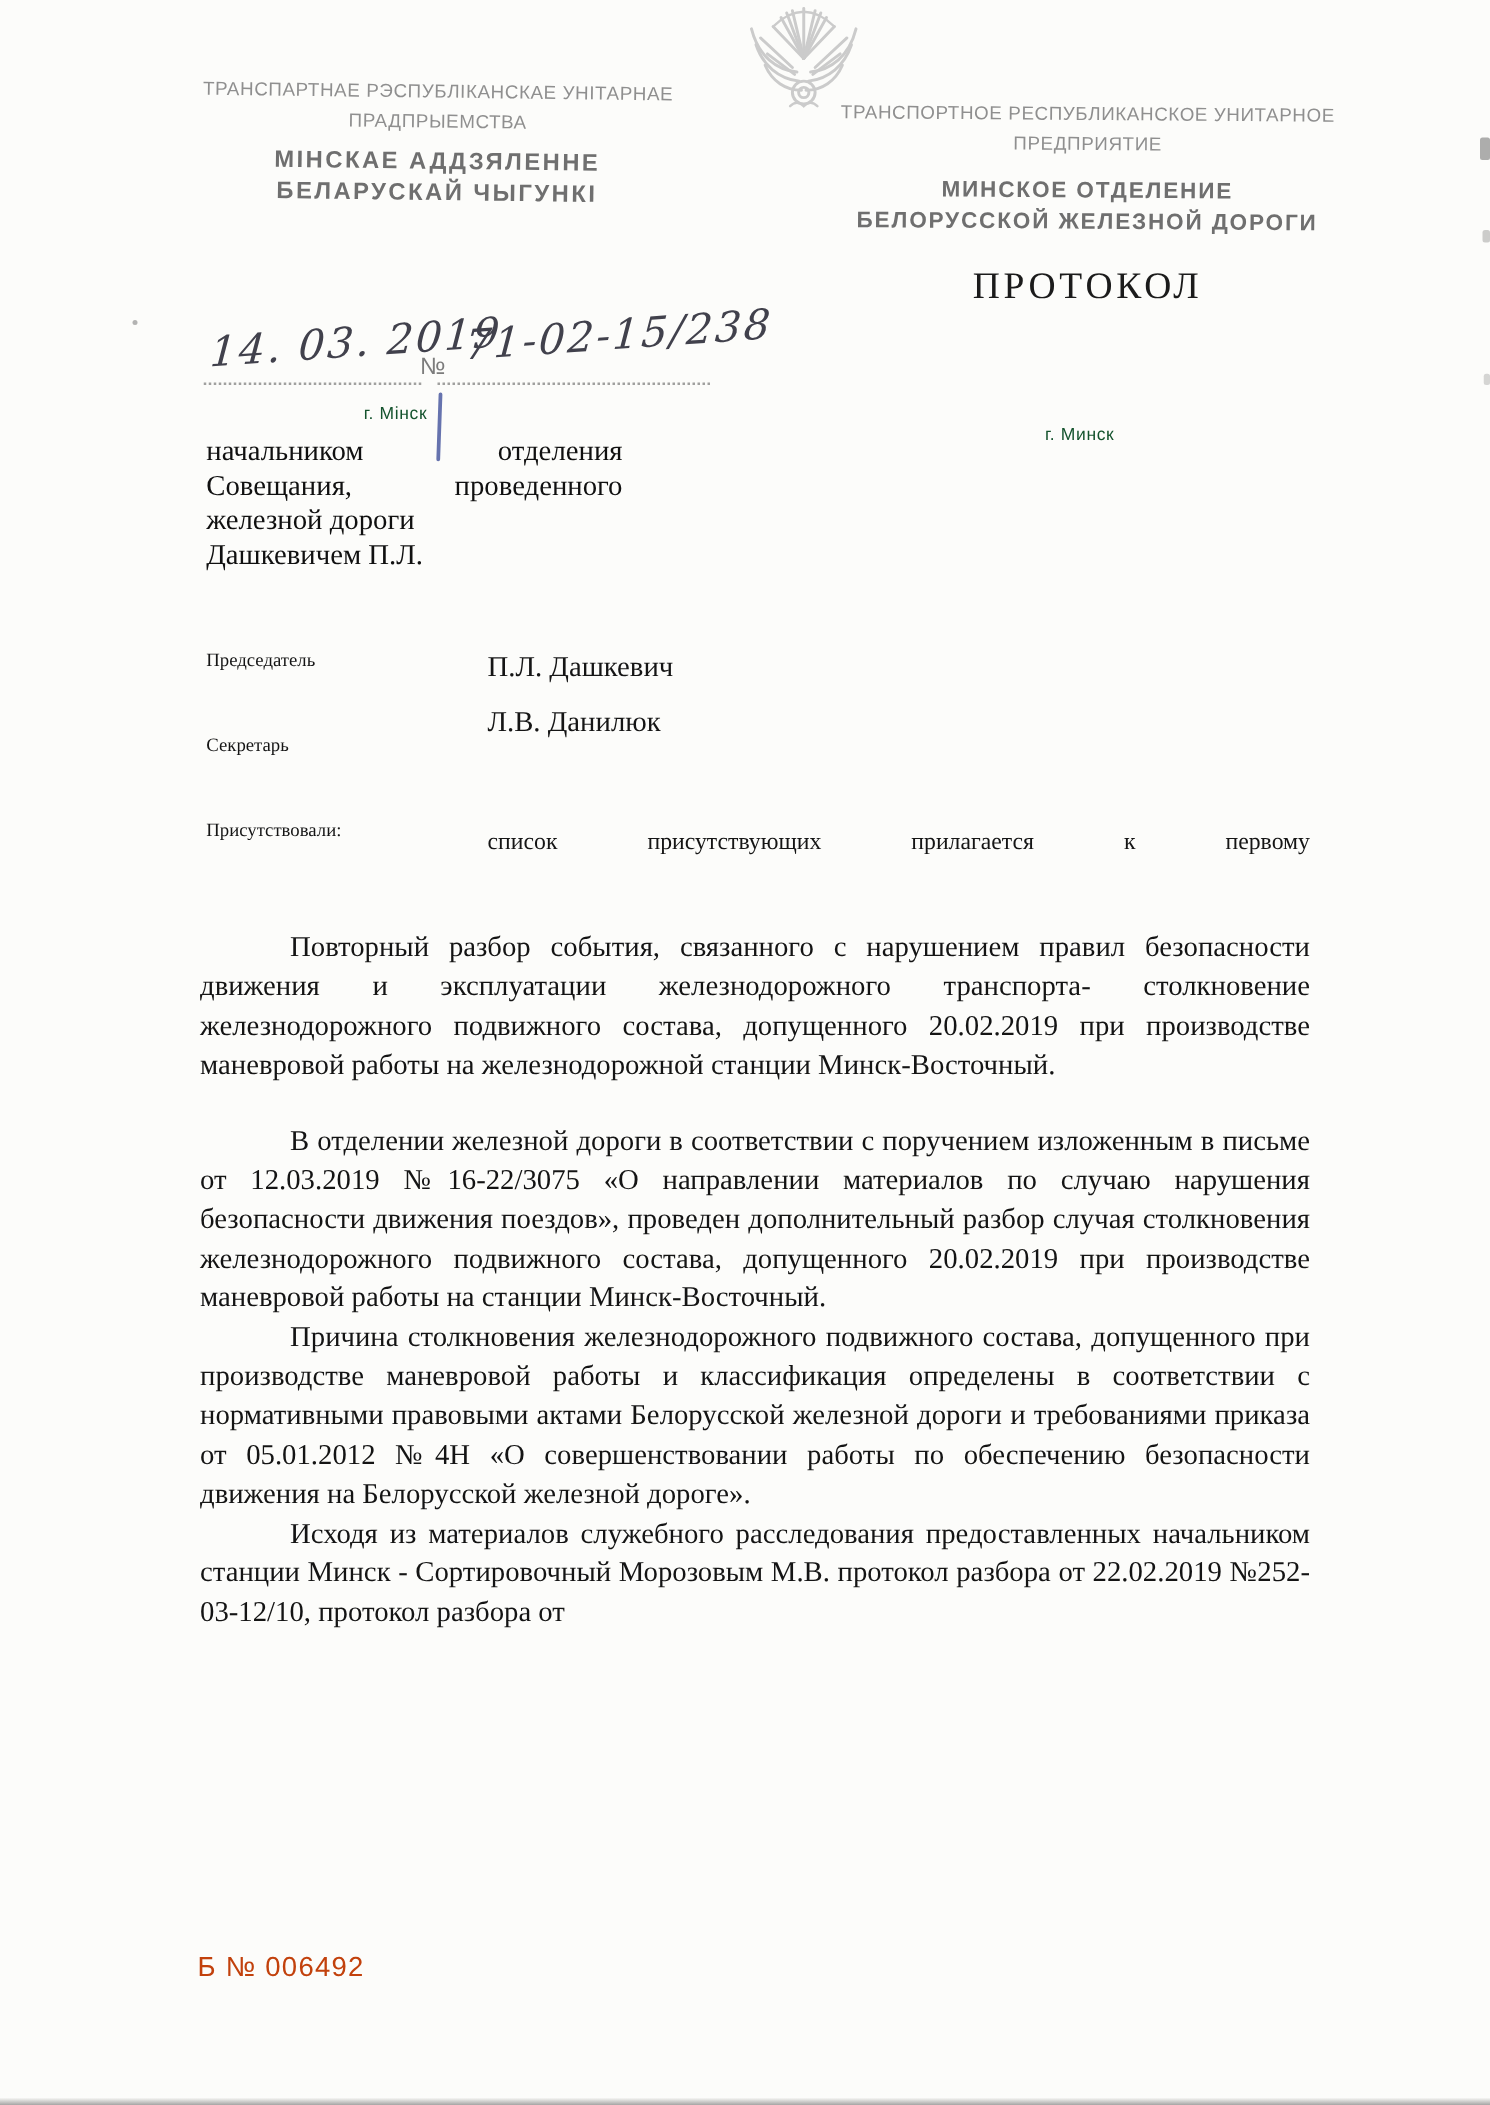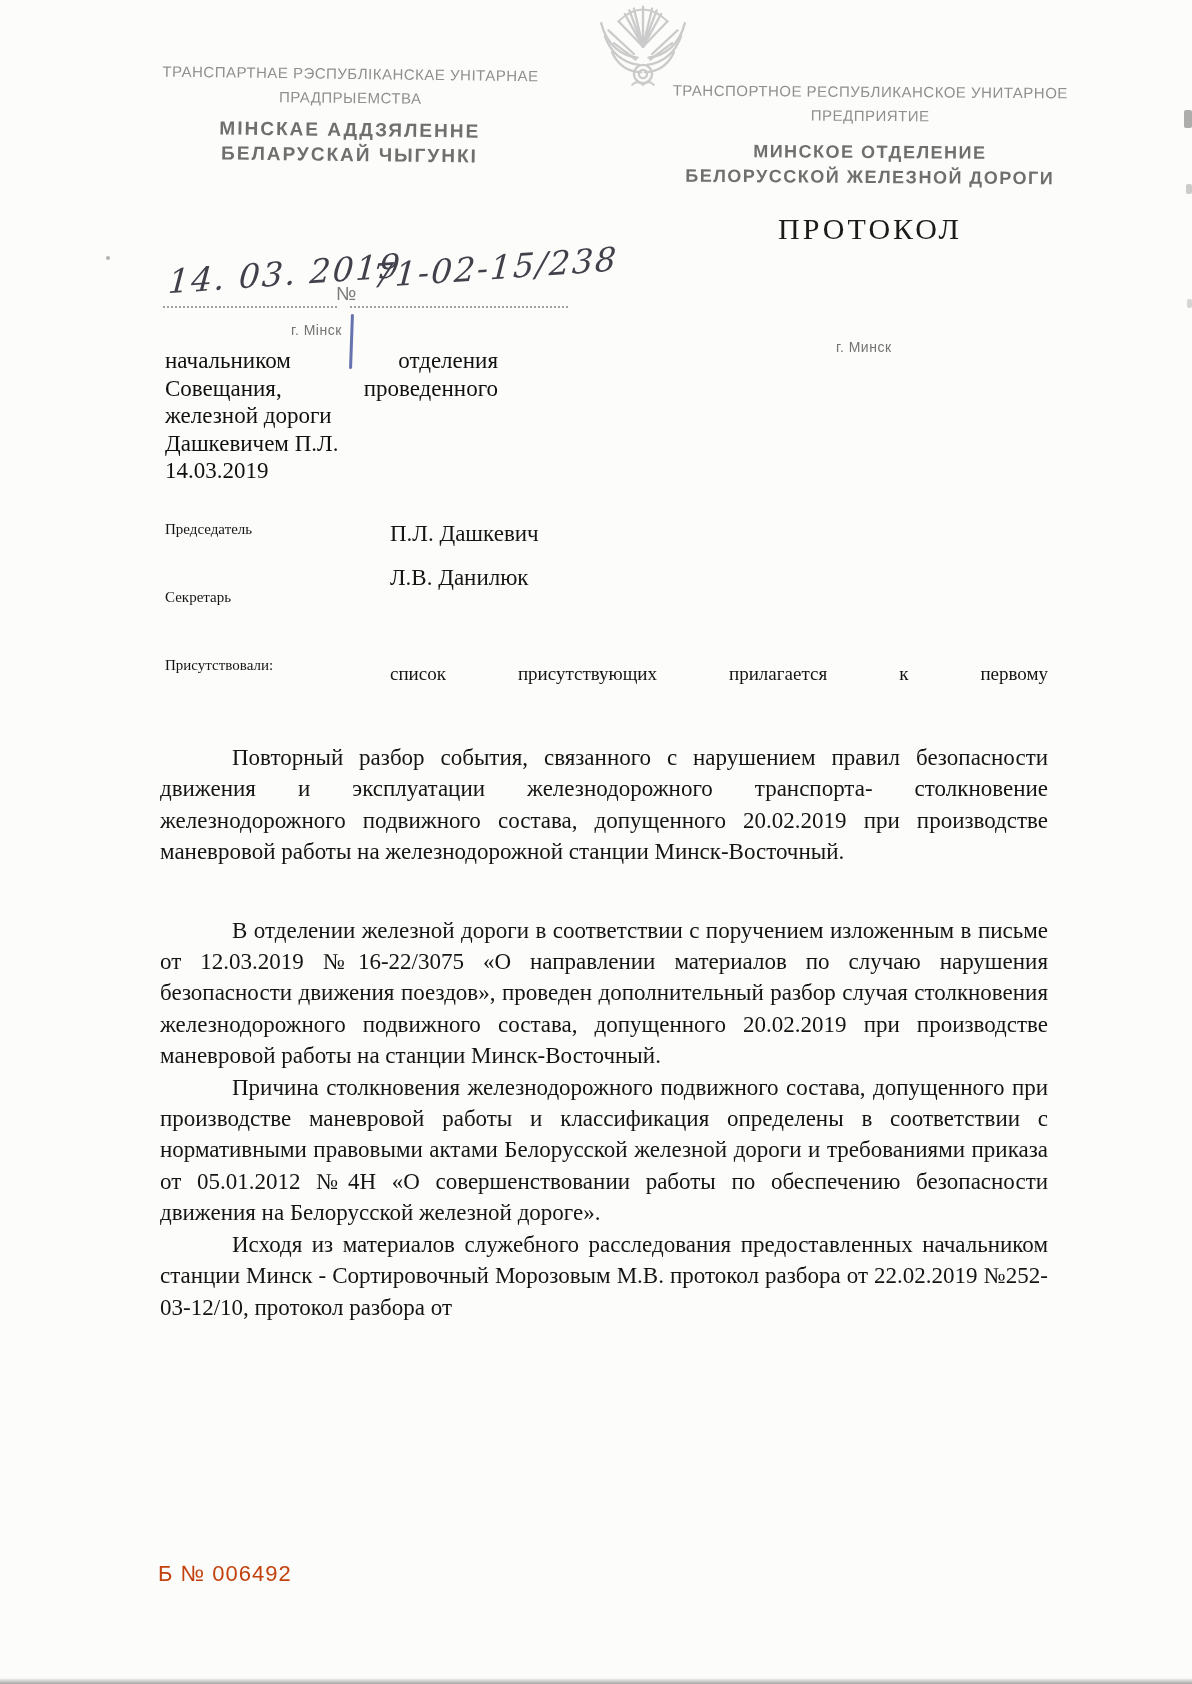--- a/index.html
+++ b/index.html
@@ -54,21 +54,21 @@
     position:absolute;left:336px;top:283px;
     font-family:"Liberation Sans", sans-serif;
     font-size:19px;color:#7c7c7c;
   }
   .dotline{position:absolute;height:0;border-top:2px dotted #909090;opacity:.85;}
   .dotline1{left:163px;top:306px;width:174px;}
   .dotline2{left:350px;top:306px;width:218px;}
   .place{
     position:absolute;
     font-family:"Liberation Sans", sans-serif;
-    font-size:14px;color:#737373;letter-spacing:.5px;
+    font-size:14px;color:#14532d;letter-spacing:.5px;
   }
   .place-left{left:291px;top:322px;}
   .place-right{left:836px;top:339px;}
   .pen-stroke{
     position:absolute;left:350px;top:314px;width:3px;height:55px;
     background:#4b5aa0;border-radius:2px;opacity:.85;transform:rotate(2deg);
   }
   
   .subject{position:absolute;left:165px;top:347px;width:333px;
     font-size:23px;line-height:27.5px;color:#101010;}
@@ -79,21 +79,21 @@
   .attendees-text{
     position:absolute;left:390px;top:656px;width:658px;
     font-size:19px;line-height:35px;
   }
   
   .body-text{
     position:absolute;left:160px;top:742px;width:888px;
     font-size:23px;line-height:31.4px;text-align:justify;color:#141414;
   }
   .body-text p{margin:0;text-indent:72px;}
-  .body-text p.gap-after{margin-bottom:47px;}
+  .body-text p.gap-after{margin-bottom:29px;}
   
   .form-number{
     position:absolute;left:130px;top:1561px;
     font-family:"Liberation Sans", sans-serif;
     font-size:22px;color:#c2410c;letter-spacing:1px;margin-left:28px;
   }
   
   .edge-mark{position:absolute;background:#5e5e5e;border-radius:2px;}
   .edge-mark.m1{left:1184px;top:110px;width:8px;height:18px;opacity:.5;}
   .edge-mark.m2{left:1186px;top:184px;width:6px;height:10px;opacity:.3;}
@@ -169,21 +169,20 @@
   <div class="dotline dotline2"></div>
   <div class="place place-left">г. Мінск</div>
   <div class="pen-stroke"></div>
   <div class="place place-right">г. Минск</div>
 
   <div class="subject">
     <div class="jline">начальником отделения</div>
     <div class="jline">Совещания, проведенного</div>
     <div>железной дороги</div>
     <div>Дашкевичем П.Л.</div>
-    <div>14.03.2019</div>
   </div>
 
   <div class="row-label" style="top:521px;">Председатель</div>
   <div class="row-value" style="top:521px;">П.Л. Дашкевич</div>
 
   <div class="row-label" style="top:589px;">Секретарь</div>
   <div class="row-value" style="top:565px;">Л.В. Данилюк</div>
 
   <div class="row-label" style="top:657px;">Присутствовали:</div>
   <div class="attendees-text">

